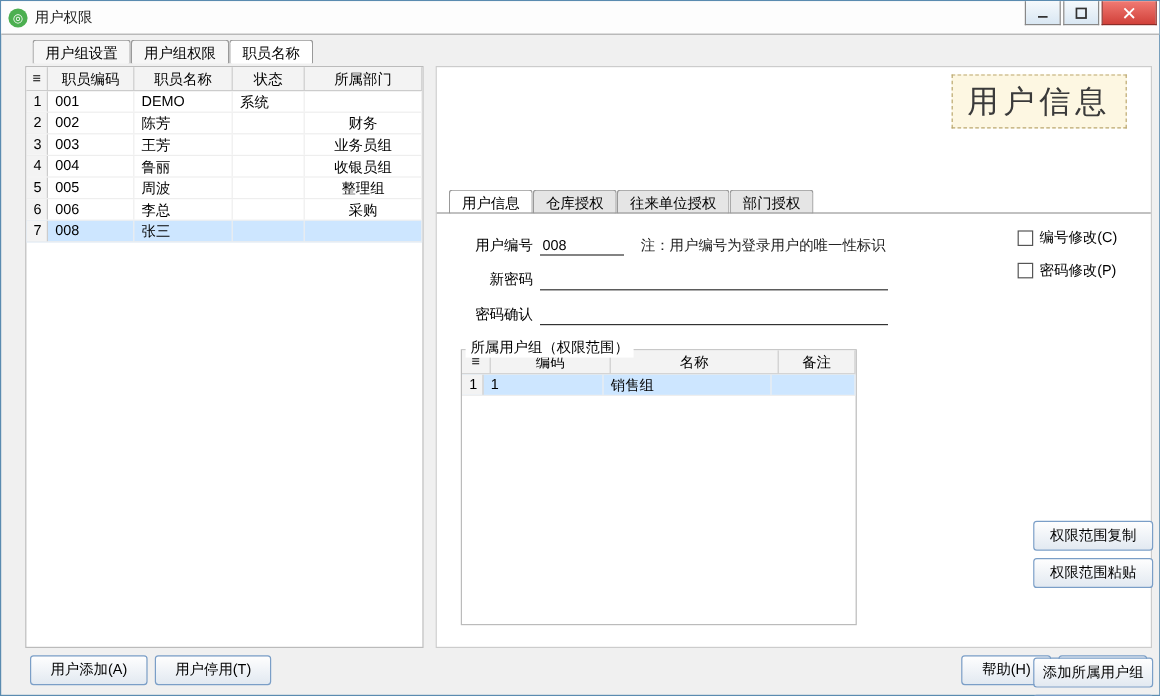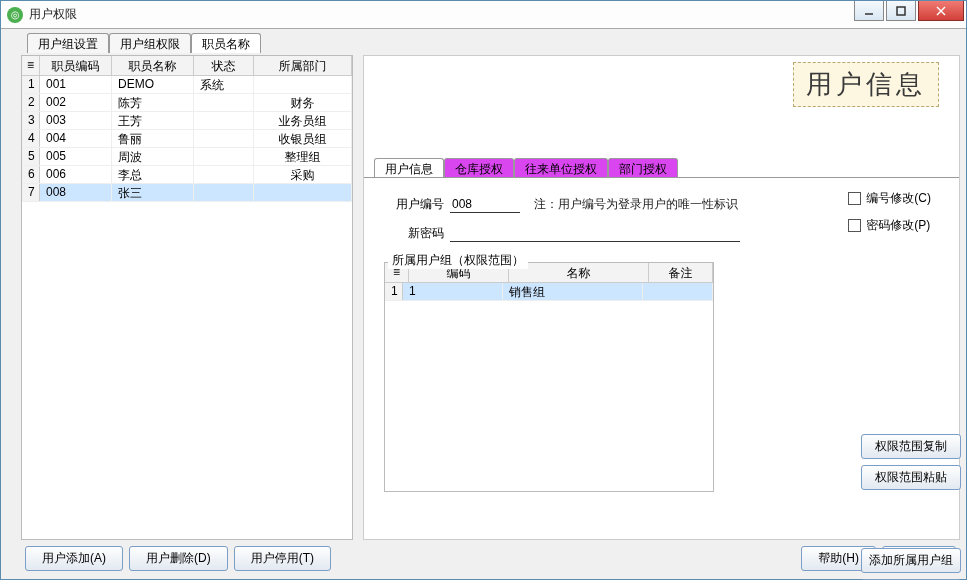--- a/index.html
+++ b/index.html
@@ -41,21 +41,21 @@
 .col-state{ width:60px;}
 .col-dept{ flex:1;text-align:center;}
 
 .heading-img{ position:absolute; right:20px; top:6px; font-family:"KaiTi","STKaiti",serif; font-size:26px; padding:4px 12px; border:1px dashed #bba870; background:#fdf7e2; color:#3a3a3a; letter-spacing:4px;}
 
 .right-inner{ position:relative; flex:1; border:1px solid #ccc; background:#fff; margin-top:0; padding:0; display:flex; flex-direction:column;}
 
 .top-decor{ height:102px; position:relative;}
 
 .subtabs{ display:flex; margin-left:10px; height:20px; }
-.subtabs .tab{ padding:2px 10px 0 10px; border:1px solid #999; border-bottom:none; background:#d946ef; margin-right:0; cursor:pointer; border-top-left-radius:3px; border-top-right-radius:3px;}
+.subtabs .tab{ padding:2px 10px 0 10px; border:1px solid #999; border-bottom:none; background:#e5e5e5; margin-right:0; cursor:pointer; border-top-left-radius:3px; border-top-right-radius:3px;}
 .subtabs .tab.active{ background:#fff;}
 .subtab-body{ flex:1; border-top:1px solid #999; margin-top:-1px; padding:12px 10px 6px 20px; display:flex; flex-direction:column; }
 
 .form-row{ display:flex; align-items:center; margin:6px 0;}
 .form-row .label{ width:60px; text-align:right; margin-right:6px;}
 .underline-input{ border:none; border-bottom:1px solid #333; background:transparent; padding:1px 2px; }
 .note{ margin-left:14px; color:#222;}
 
 .checkboxes{ position:absolute; right:28px; top:12px; display:flex; flex-direction:column; gap:10px;}
 .chk{ display:flex; align-items:center; cursor:pointer;}
@@ -207,20 +207,24 @@
             </div>
 
 
             <div class="form-row">
               <div class="label">用户编号</div>
               <input class="underline-input" style="width: 70px;" value="008">
               <div class="note">注：用户编号为登录用户的唯一性标识</div>
             </div>
             <div class="form-row">
               <div class="label">新密码</div>
+              <input type="password" class="underline-input" style="width: 290px;">
+            </div>
+            <div class="form-row">
+              <div class="label">密码确认</div>
               <input type="password" class="underline-input" style="width: 290px;">
             </div>
 
             <div class="groupbox">
               <div class="legend">所属用户组（权限范围）</div>
               <div class="groupbox-inner" style="width:330px;">
                 <div class="grid-head">
                   <div class="cell g2-col-idx">≡</div>
                   <div class="cell g2-col-code">编码</div>
                   <div class="cell g2-col-name">名称</div>
@@ -246,21 +250,20 @@
             </div>
 
           </div>
 
         </div>
       </div>
     </div>
 
     <div class="bottombar">
       <button class="btn" style="margin-right:6px;">用户添加(A)</button>
-      <button class="btn" style="margin-right:6px;">用户删除(D)</button>
       <button class="btn">用户停用(T)</button>
       <div class="spacer"></div>
       <button class="btn" style="margin-right:6px;">帮助(H)</button>
       <button class="btn">返回(X)</button>
     </div>
 
   </div>
 </div>
 
 </body></html>

